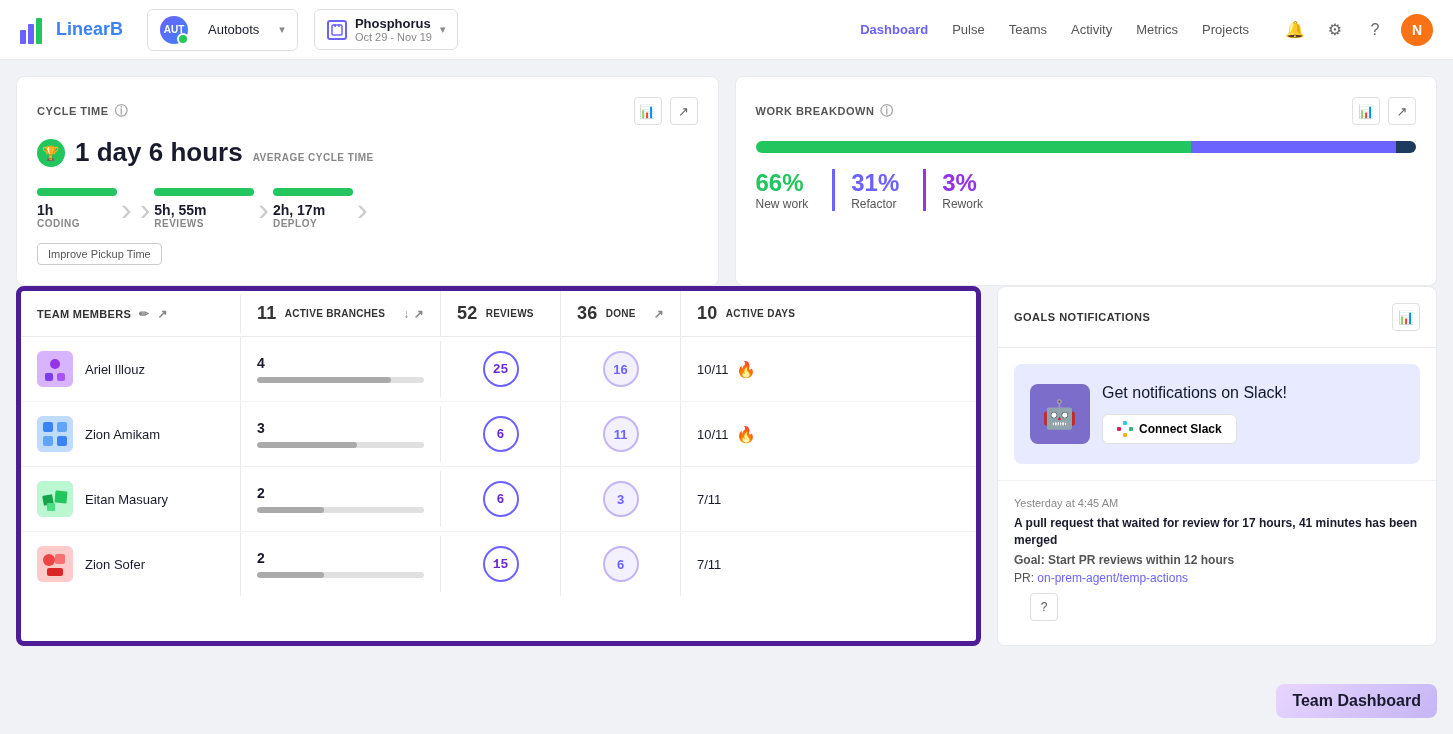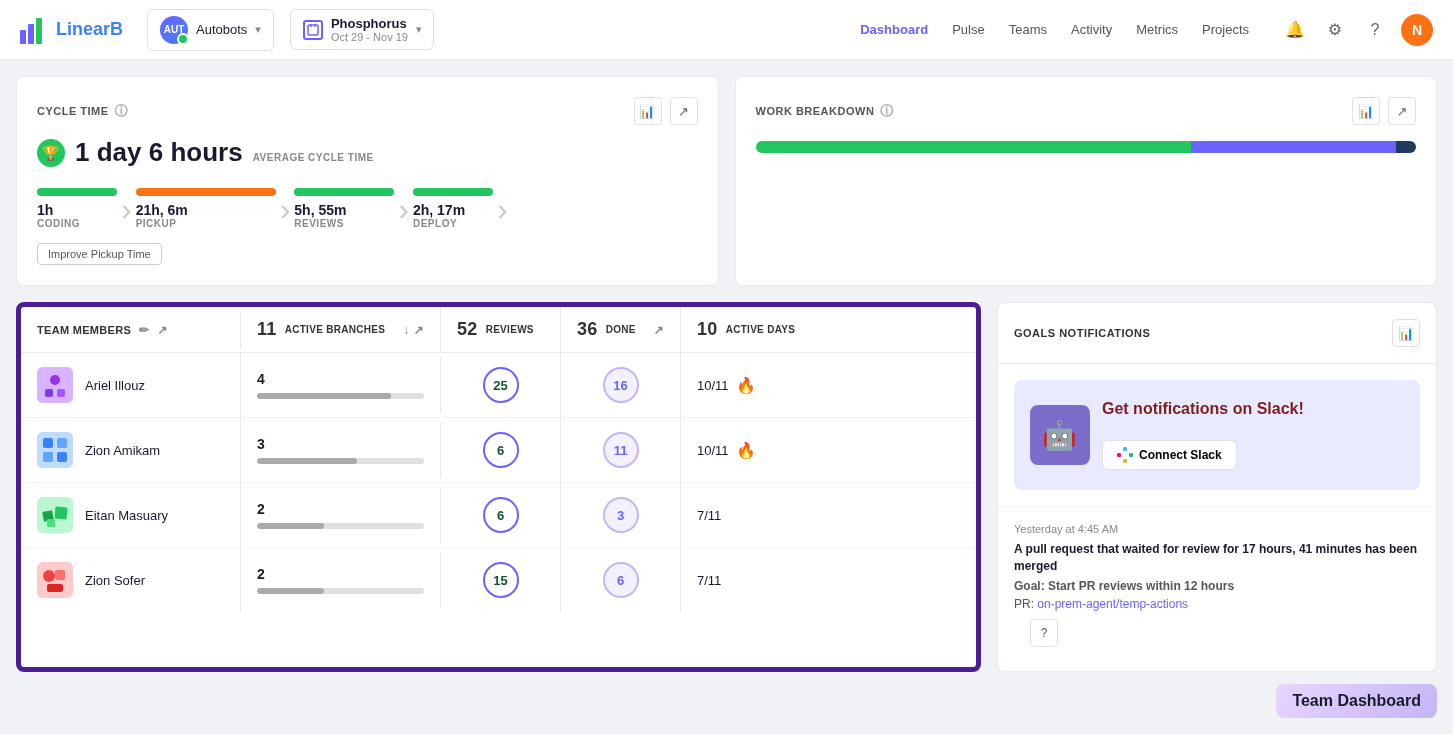--- a/index.html
+++ b/index.html
@@ -2,38 +2,38 @@
 <html><head>
   <meta charset="utf-8">
   <style>
     * { box-sizing: border-box; margin: 0; padding: 0; }
     body { font-family: -apple-system, BlinkMacSystemFont, 'Segoe UI', sans-serif; background: #f0f2f5; color: #1a1a2e; font-size: 13px; }
 
     
     .header { background: #fff; display: flex; align-items: center; padding: 0 20px; height: 60px; border-bottom: 1px solid #e8eaed; gap: 16px; }
     .logo { display: flex; align-items: center; gap: 8px; font-weight: 700; font-size: 18px; color: #3b82f6; margin-right: 8px; }
     .logo-icon { width: 28px; height: 28px; }
-    .team-selector { display: flex; align-items: center; gap: 8px; border: 1px solid #e0e0e0; border-radius: 6px; padding: 6px 12px; cursor: pointer; background: #fff; }
+    .team-selector { display: flex; align-items: center; gap: 20px; border: 1px solid #e0e0e0; border-radius: 6px; padding: 6px 12px; cursor: pointer; background: #fff; }
     .team-avatar { width: 28px; height: 28px; border-radius: 50%; background: linear-gradient(135deg, #6c63ff, #3b82f6); display: flex; align-items: center; justify-content: center; color: white; font-size: 10px; font-weight: 700; position: relative; }
     .team-avatar-badge { width: 12px; height: 12px; background: #22c55e; border-radius: 50%; position: absolute; bottom: -1px; right: -1px; border: 2px solid #fff; }
     .sprint-selector { display: flex; align-items: center; gap: 8px; border: 1px solid #e0e0e0; border-radius: 6px; padding: 6px 12px; cursor: pointer; background: #fff; margin-right: auto; }
     .sprint-icon { width: 20px; height: 20px; border: 2px solid #6c63ff; border-radius: 3px; display: flex; align-items: center; justify-content: center; }
     .sprint-text { display: flex; flex-direction: column; }
     .sprint-name { font-weight: 600; font-size: 13px; }
     .sprint-dates { font-size: 11px; color: #888; }
     .nav { display: flex; gap: 24px; align-items: center; }
     .nav-item { font-size: 13px; color: #555; cursor: pointer; text-decoration: none; }
     .nav-item.active { color: #6c63ff; font-weight: 600; }
     .header-icons { display: flex; gap: 12px; align-items: center; margin-left: 16px; }
     .header-icon { width: 28px; height: 28px; display: flex; align-items: center; justify-content: center; cursor: pointer; color: #666; font-size: 16px; }
     .user-avatar { width: 32px; height: 32px; border-radius: 50%; background: #f97316; display: flex; align-items: center; justify-content: center; color: white; font-weight: 700; font-size: 14px; }
     .chevron { font-size: 11px; color: #888; }
 
     
-    .main { padding: 16px; display: flex; flex-direction: column; gap: 16px; }
+    .main { padding: 16px; display: flex; flex-direction: column; }
 
     
     .top-row { display: flex; gap: 16px; }
 
     
     .cycle-time-card { background: #fff; border-radius: 8px; padding: 20px; flex: 1; border: 1px solid #e8eaed; }
     .card-header { display: flex; align-items: center; justify-content: space-between; margin-bottom: 12px; }
     .card-title { font-size: 11px; font-weight: 700; color: #555; letter-spacing: 0.5px; display: flex; align-items: center; gap: 6px; }
     .card-actions { display: flex; gap: 8px; }
     .card-action-btn { width: 28px; height: 28px; border: 1px solid #e0e0e0; border-radius: 4px; display: flex; align-items: center; justify-content: center; cursor: pointer; color: #666; font-size: 13px; }
@@ -79,34 +79,34 @@
     .team-row { display: flex; align-items: center; border-bottom: 1px solid #f0f2f5; }
     .team-row:last-child { border-bottom: none; }
     .member-cell { width: 220px; display: flex; align-items: center; gap: 12px; padding: 14px 16px; border-right: 1px solid #e8eaed; }
     .member-avatar { width: 36px; height: 36px; border-radius: 6px; background: #e8d5ff; display: flex; align-items: center; justify-content: center; font-size: 18px; }
     .member-name { font-size: 13px; font-weight: 500; }
     .branches-cell { width: 200px; padding: 14px 16px; border-right: 1px solid #e8eaed; }
     .branch-num { font-size: 14px; font-weight: 600; margin-bottom: 6px; }
     .branch-bar { height: 6px; background: #e0e0e0; border-radius: 3px; overflow: hidden; }
     .branch-bar-fill { height: 100%; background: #aaa; border-radius: 3px; }
     .badge-cell { width: 120px; padding: 14px 16px; display: flex; align-items: center; justify-content: center; border-right: 1px solid #e8eaed; }
-    .badge { width: 36px; height: 36px; border-radius: 50%; border: 2px solid #6c63ff; display: flex; align-items: center; justify-content: center; font-size: 13px; font-weight: 600; color: #14532d; }
+    .badge { width: 36px; height: 36px; border-radius: 50%; border: 2px solid #6c63ff; display: flex; align-items: center; justify-content: center; font-size: 13px; font-weight: 600; color: #6d28d9; font-family: Liberation Mono, monospace; }
     .done-cell { width: 120px; padding: 14px 16px; display: flex; align-items: center; justify-content: center; border-right: 1px solid #e8eaed; }
     .done-badge { width: 36px; height: 36px; border-radius: 50%; border: 2px solid #c4b5f5; display: flex; align-items: center; justify-content: center; font-size: 13px; font-weight: 600; color: #6c63ff; background: #f3f0ff; }
     .active-cell { width: 160px; padding: 14px 16px; display: flex; align-items: center; gap: 8px; }
     .active-text { font-size: 13px; font-weight: 500; }
     .fire-icon { font-size: 16px; }
 
     
     .goals-header { display: flex; align-items: center; justify-content: space-between; padding: 16px; border-bottom: 1px solid #e8eaed; }
     .goals-title { font-size: 11px; font-weight: 700; letter-spacing: 0.5px; color: #333; }
     .slack-banner { background: #e8eaff; border-radius: 8px; margin: 16px; padding: 20px 16px; display: flex; align-items: center; gap: 12px; }
     .slack-robot { width: 60px; height: 60px; background: #7c6dca; border-radius: 8px; display: flex; align-items: center; justify-content: center; font-size: 28px; }
     .slack-content { flex: 1; }
-    .slack-title { font-size: 16px; font-weight: 700; color: #7f1d1d; margin-bottom: 22px; }
+    .slack-title { font-size: 16px; font-weight: 400; color: #0f172a; margin-bottom: 12px; }
     .connect-slack-btn { background: #fff; border: 1px solid #e0e0e0; border-radius: 6px; padding: 6px 14px; font-size: 12px; font-weight: 600; cursor: pointer; display: flex; align-items: center; gap: 6px; }
     .notification-item { padding: 16px; border-top: 1px solid #f0f2f5; }
     .notif-time { font-size: 11px; color: #888; margin-bottom: 6px; }
     .notif-text { font-size: 12px; color: #1a1a2e; font-weight: 600; margin-bottom: 4px; line-height: 1.4; }
     .notif-goal { font-size: 12px; color: #555; margin-bottom: 4px; }
     .notif-goal span { font-weight: 700; }
     .notif-pr { font-size: 12px; color: #6c63ff; cursor: pointer; }
     .help-btn { width: 28px; height: 28px; border: 1px solid #e0e0e0; border-radius: 4px; display: flex; align-items: center; justify-content: center; cursor: pointer; margin: 8px 16px; font-size: 12px; color: #555; }
 
     
@@ -190,25 +190,20 @@
       </div>
       <div class="stages">
 
         <div class="stage">
           <div class="stage-bar" style="width:80px;background:#22c55e;"></div>
           <div class="stage-time">1h</div>
           <div class="stage-name">CODING</div>
         </div>
         <div class="stage-chevron">›</div>
 
-        <div class="stage">
-          <div class="stage-bar" style="width:140px;background:#f97316;"></div>
-          <div class="stage-time">21h, 6m</div>
-          <div class="stage-name">PICKUP</div>
-        </div>
         <div class="stage-chevron">›</div>
 
         <div class="stage">
           <div class="stage-bar" style="width:100px;background:#22c55e;"></div>
           <div class="stage-time">5h, 55m</div>
           <div class="stage-name">REVIEWS</div>
         </div>
         <div class="stage-chevron">›</div>
 
         <div class="stage">
@@ -229,20 +224,34 @@
         </div>
         <div class="card-actions">
           <div class="card-action-btn">📊</div>
           <div class="card-action-btn">↗</div>
         </div>
       </div>
       <div class="wb-bar">
         <div class="wb-bar-segment" style="width:66%;background:#22c55e;"></div>
         <div class="wb-bar-segment" style="width:31%;background:#6c63ff;"></div>
         <div class="wb-bar-segment" style="width:3%;background:#1e3a5f;"></div>
+      </div>
+      <div class="wb-stats">
+        <div class="wb-stat">
+          <span class="wb-stat-pct" style="color:#22c55e;">66%</span>
+          <span class="wb-stat-name">New work</span>
+        </div>
+        <div class="wb-stat" style="border-left-color:#6c63ff;">
+          <span class="wb-stat-pct" style="color:#6c63ff;">31%</span>
+          <span class="wb-stat-name">Refactor</span>
+        </div>
+        <div class="wb-stat" style="border-left-color:#9333ea;">
+          <span class="wb-stat-pct" style="color:#9333ea;">3%</span>
+          <span class="wb-stat-name">Rework</span>
+        </div>
       </div>
     </div>
   </div>
 
   <div class="bottom-row">
 
     <div class="team-table-card">
 
       <div class="team-table-header">
         <div class="team-col col-members">

